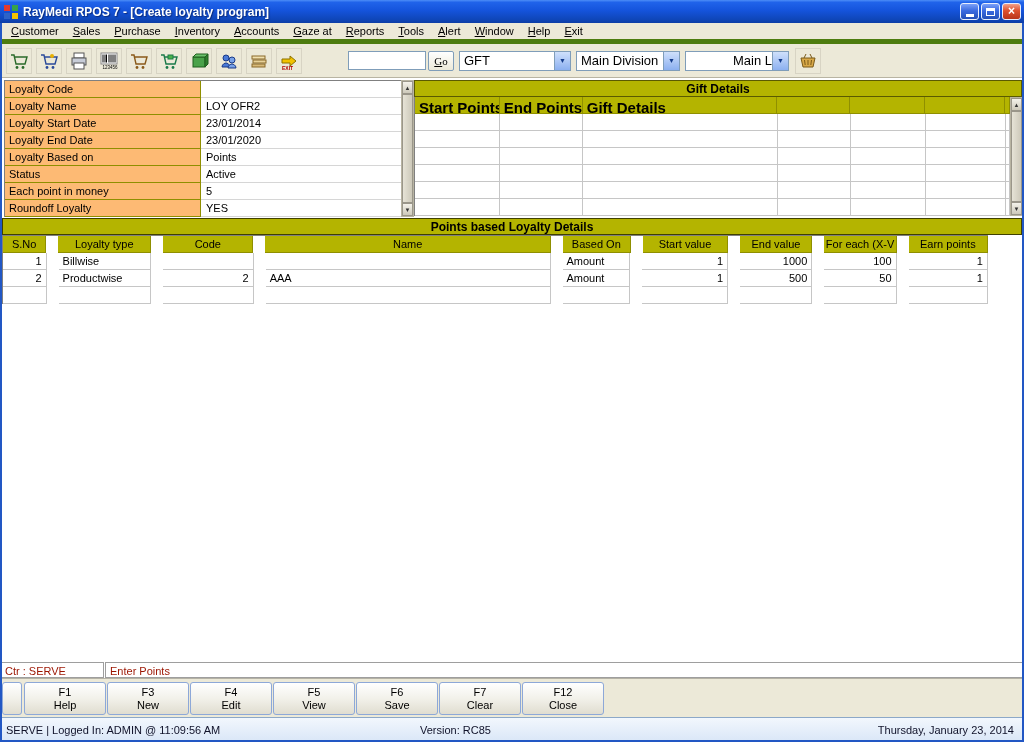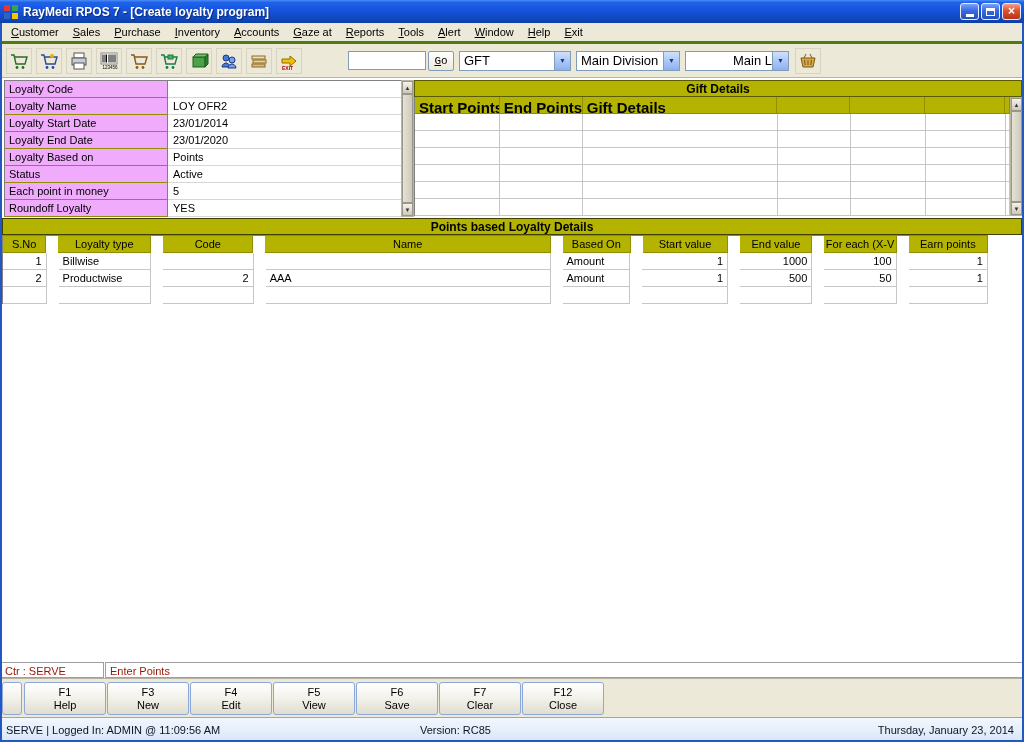--- a/index.html
+++ b/index.html
@@ -13,41 +13,41 @@
     .app-icon { width:16px; height:16px; margin-right:4px; flex:0 0 auto; }
     .title-text { color:#fff; font-weight:bold; font-size:12px; text-shadow:1px 1px 1px #0a2a7a; white-space:nowrap; flex:1; }
     .winbtns { display:flex; gap:2px; }
     .wb { width:19px; height:17px; border:1px solid #e8eefc; border-radius:3px; display:flex; align-items:center; justify-content:center; cursor:default; }
     .wbmin, .wbmax { background:linear-gradient(180deg,#7aa0f8,#3a6ae0 45%,#2450b8); }
     .wbclose { background:linear-gradient(180deg,#f2a18a,#dd502e 45%,#b8341a); color:#fff; font-weight:bold; font-size:12px; line-height:15px; }
     .min-glyph { display:block; width:8px; height:3px; background:#fff; margin-top:8px; }
     .max-glyph { display:block; width:9px; height:8px; border:1px solid #fff; border-top:3px solid #fff; }
 
     
-    .menubar { position:absolute; left:0; top:23px; width:1024px; height:21px; background:#ece9d8; border-bottom:3px solid #4d7c0f; display:flex; align-items:center; padding-left:4px; }
+    .menubar { position:absolute; left:0; top:23px; width:1024px; height:21px; background:#ece9d8; border-bottom:5px solid #4d7c0f; display:flex; align-items:center; padding-left:4px; }
     .mi { display:inline-block; font-size:11px; color:#000; padding:3px 7px; }
     .mi::first-letter { text-decoration:underline; }
 
     
     .toolbar { position:absolute; left:0; top:44px; width:1024px; height:34px; background:#ece9d8; border-bottom:1px solid #b8b4a2; display:flex; align-items:center; padding-left:6px; }
     .tbtn { width:26px; height:26px; margin-right:4px; border:1px solid #d8d4c4; background:#ece9d8; display:flex; align-items:center; justify-content:center; }
     .tbtn svg { width:20px; height:20px; }
     .tb-input { width:78px; height:19px; margin-left:42px; border:1px solid #7f9db9; font-size:11px; padding:1px 3px; font-family:"Liberation Sans", sans-serif; }
-    .go-btn { height:20px; width:26px; margin-left:2px; font-size:11px; border:1px solid #7f9db9; background:linear-gradient(180deg,#ffffff,#ece9d8); border-radius:2px; padding:0; font-family:Liberation Mono, monospace; }
+    .go-btn { height:20px; width:26px; margin-left:2px; font-size:11px; border:1px solid #7f9db9; background:linear-gradient(180deg,#ffffff,#ece9d8); border-radius:2px; padding:0; font-family:Liberation Serif, serif; }
     .go-btn .fl { display:block; }
     .go-btn .fl::first-letter { text-decoration:underline; }
     .combo { height:20px; background:#fff; border:1px solid #7f9db9; display:flex; align-items:center; margin-left:5px; }
     .combo-text { flex:1; font-size:13px; font-weight:normal; padding:0 4px; white-space:nowrap; overflow:hidden; }
     .combo-arrow { width:16px; height:18px; background:linear-gradient(180deg,#cfe0fb,#8cb0f0); border-left:1px solid #7f9db9; color:#123a8a; font-size:7px; display:flex; align-items:center; justify-content:center; }
     .cw1 { width:112px; } .cw2 { width:104px; } .cw3 { width:104px;padding-left:43px; }
 
     
     .form-panel { position:absolute; left:4px; top:80px; width:397px; height:137px; border-top:1px solid #808080; border-left:1px solid #808080; }
     .frow { display:flex; height:17px; }
-    .flabel { width:163px; background:#f0abfc; border-right:1px solid #8f8f00; border-bottom:1px solid #8f8f00; font-size:11px; color:#000; padding:2px 0 0 4px; white-space:nowrap; overflow:hidden; }
+    .flabel { width:196px; background:#fdba74; border-right:1px solid #8f8f00; border-bottom:1px solid #8f8f00; font-size:11px; color:#000; padding:2px 0 0 4px; white-space:nowrap; overflow:hidden; }
     .fvalue { flex:1; background:#fff; border-bottom:1px solid #d6d6d6; font-size:11px; color:#000; padding:2px 0 0 5px; white-space:nowrap; overflow:hidden; }
 
     
     .vscroll { position:absolute; width:13px; background:#f2efe2; border:1px solid #b8b4a2; display:flex; flex-direction:column; }
     .form-scroll { left:401px; top:80px; height:137px; }
     .gift-scroll { left:1010px; top:97px; height:119px; }
     .sb-btn { height:13px; background:linear-gradient(180deg,#f4f2ea,#cdc9ba); border:1px solid #9a968a; font-size:6px; color:#333; display:flex; align-items:center; justify-content:center; }
     .sb-thumb { flex:1; background:linear-gradient(90deg,#e6e3d6,#cdc9ba); border:1px solid #9a968a; margin:0; }
 
     

